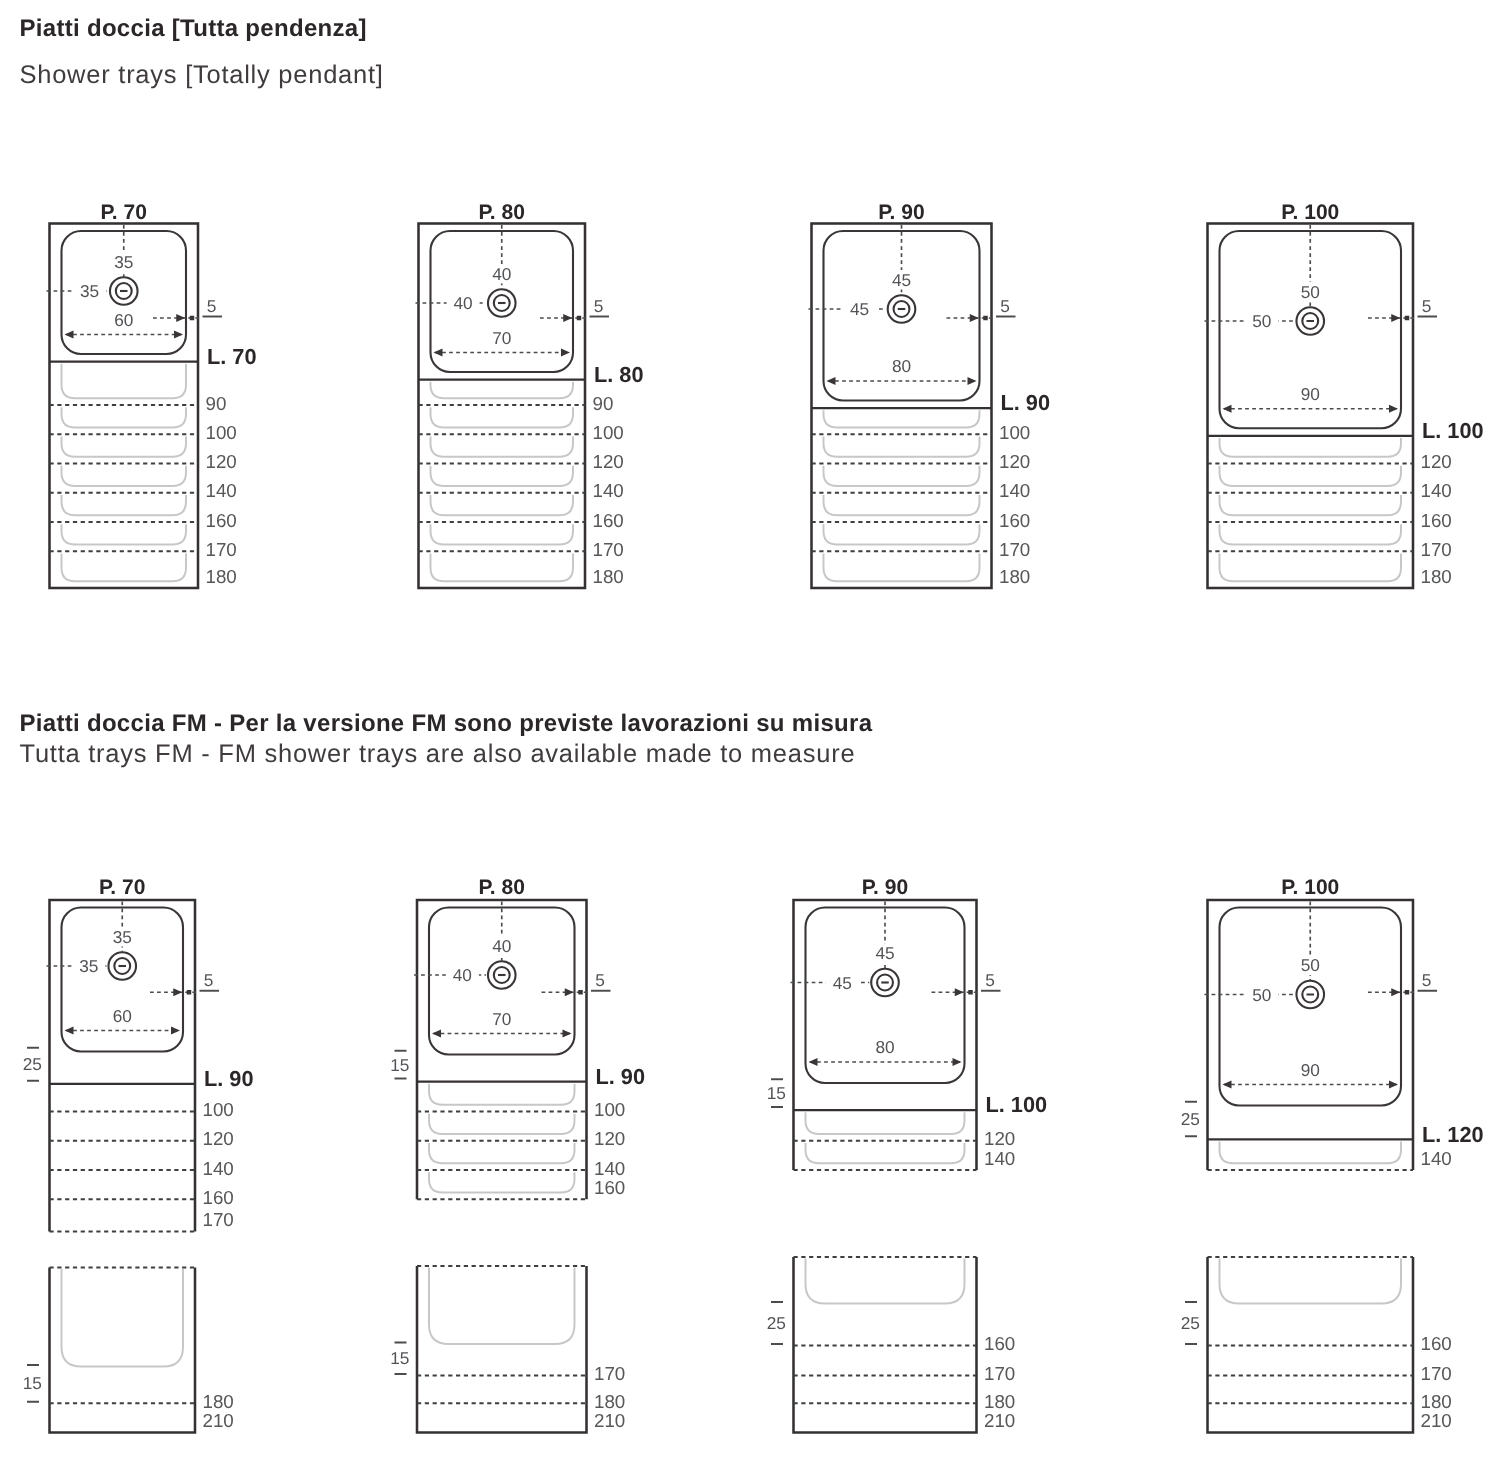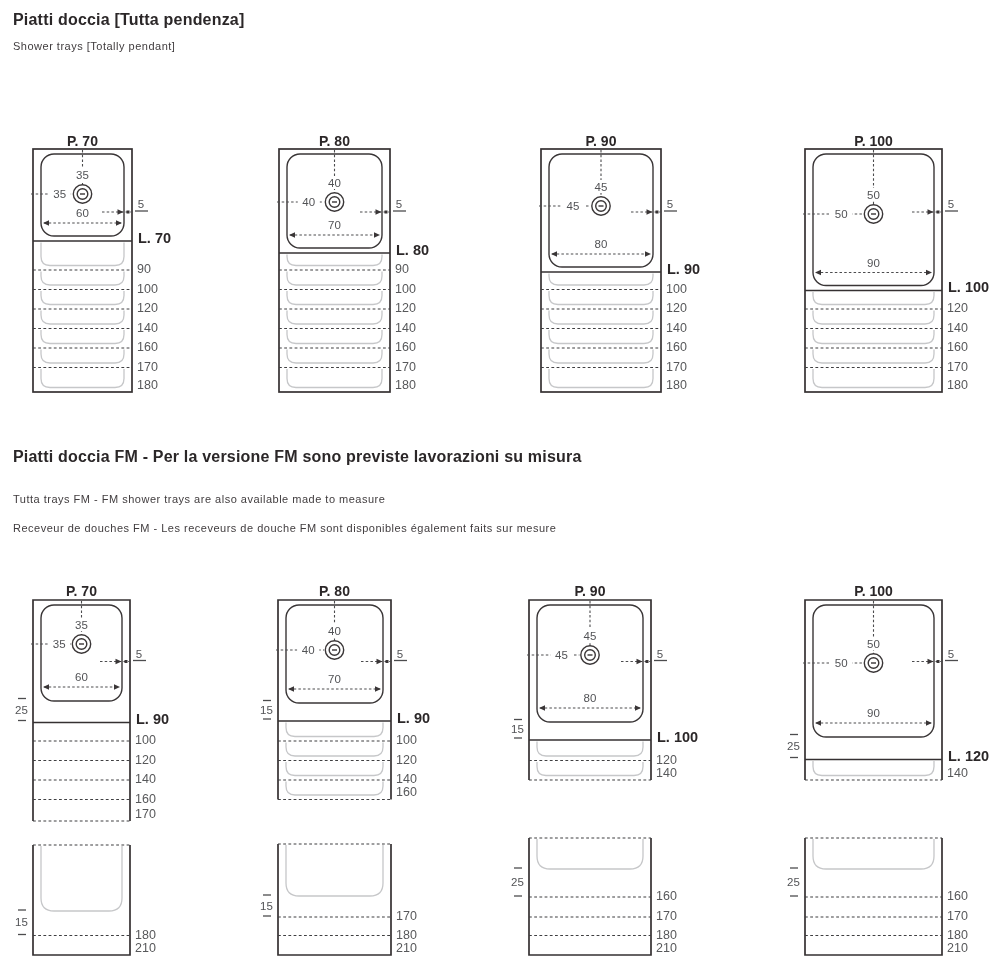--- a/index.html
+++ b/index.html
@@ -2,21 +2,21 @@
 <html><head>
 <meta charset="utf-8">
 <style>
   html,body{margin:0;padding:0;background:#ffffff;}
   .page{
     position:relative;width:1001px;height:977px;background:#ffffff;
     font-family:"Liberation Sans",sans-serif;overflow:hidden;
   }
   .hdr{position:absolute;left:13px;white-space:nowrap;}
   .hdr-b{font-weight:700;font-size:16px;letter-spacing:.2px;color:#2b2728;}
-  .hdr-r{font-size:11px;letter-spacing:.5px;color:#403c3e;}
+  .hdr-r{font-size:17px;letter-spacing:.5px;color:#403c3e;}
   #diagram-svg{position:absolute;left:0;top:0;}
   #diagram-svg text{font-family:"Liberation Sans",sans-serif;}
   .t-title{font-weight:700;font-size:14px;fill:#2b2728;}
   .t-base{font-weight:700;font-size:14.5px;fill:#2b2728;}
   .t-len{font-size:12.5px;fill:#57585a;}
   .t-dim{font-size:11.5px;fill:#525356;}
   .ln-box{stroke:#353132;stroke-width:1.7;fill:none;}
   .ln-sol{stroke:#353132;stroke-width:1.5;fill:none;}
   .ln-tray{stroke:#3a3637;stroke-width:1.4;fill:none;}
   .ln-dash{stroke:#3f3f41;stroke-width:1.2;fill:none;stroke-dasharray:2.8 2.4;}
@@ -27,23 +27,22 @@
   .bg-white{fill:#ffffff;stroke:none;}
 </style>
 </head>
 <body>
 
 <div class="page">
 
   <div class="hdr hdr-b" style="top:11px">Piatti doccia [Tutta pendenza]</div>
   <div class="hdr hdr-r" style="top:40px">Shower trays [Totally pendant]</div>
 
-  <div class="hdr hdr-b" style="top:448px">Piatti doccia FM - Per la versione FM sono previste lavorazioni su misura</div>
+  <div class="hdr hdr-b" style="top:474px">Piatti doccia FM - Per la versione FM sono previste lavorazioni su misura</div>
   <div class="hdr hdr-r" style="top:493px">Tutta trays FM - FM shower trays are also available made to measure</div>
-  <div class="hdr hdr-r" style="top:522px">Receveur de douches FM - Les receveurs de douche FM sont disponibles également faits sur mesure</div>
 
   <svg id="diagram-svg" width="1001" height="977" viewBox="0 0 1001 977">
       <g>
         <path d="M 41 242.5 L 41 256.5 Q 41 265.5 50 265.5 L 115 265.5 Q 124 265.5 124 256.5 L 124 242.5" class="ln-light"></path>
         <path d="M 41 271.5 L 41 276 Q 41 285 50 285 L 115 285 Q 124 285 124 276 L 124 271.5" class="ln-light"></path>
         <path d="M 41 291 L 41 295.5 Q 41 304.5 50 304.5 L 115 304.5 Q 124 304.5 124 295.5 L 124 291" class="ln-light"></path>
         <path d="M 41 310.5 L 41 315 Q 41 324 50 324 L 115 324 Q 124 324 124 315 L 124 310.5" class="ln-light"></path>
         <path d="M 41 330 L 41 334.5 Q 41 343.5 50 343.5 L 115 343.5 Q 124 343.5 124 334.5 L 124 330" class="ln-light"></path>
         <path d="M 41 349.5 L 41 354 Q 41 363 50 363 L 115 363 Q 124 363 124 354 L 124 349.5" class="ln-light"></path>
         <path d="M 41 369 L 41 378.5 Q 41 387.5 50 387.5 L 115 387.5 Q 124 387.5 124 378.5 L 124 369" class="ln-light"></path>

